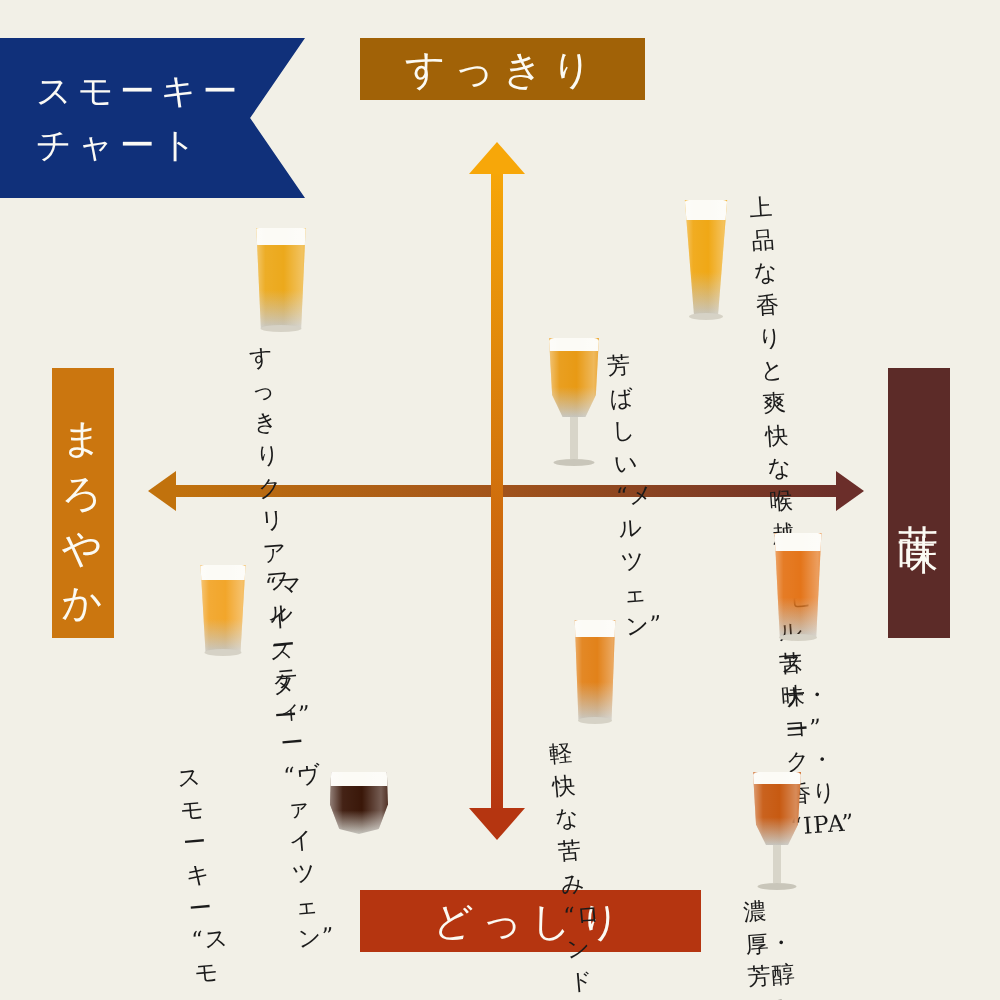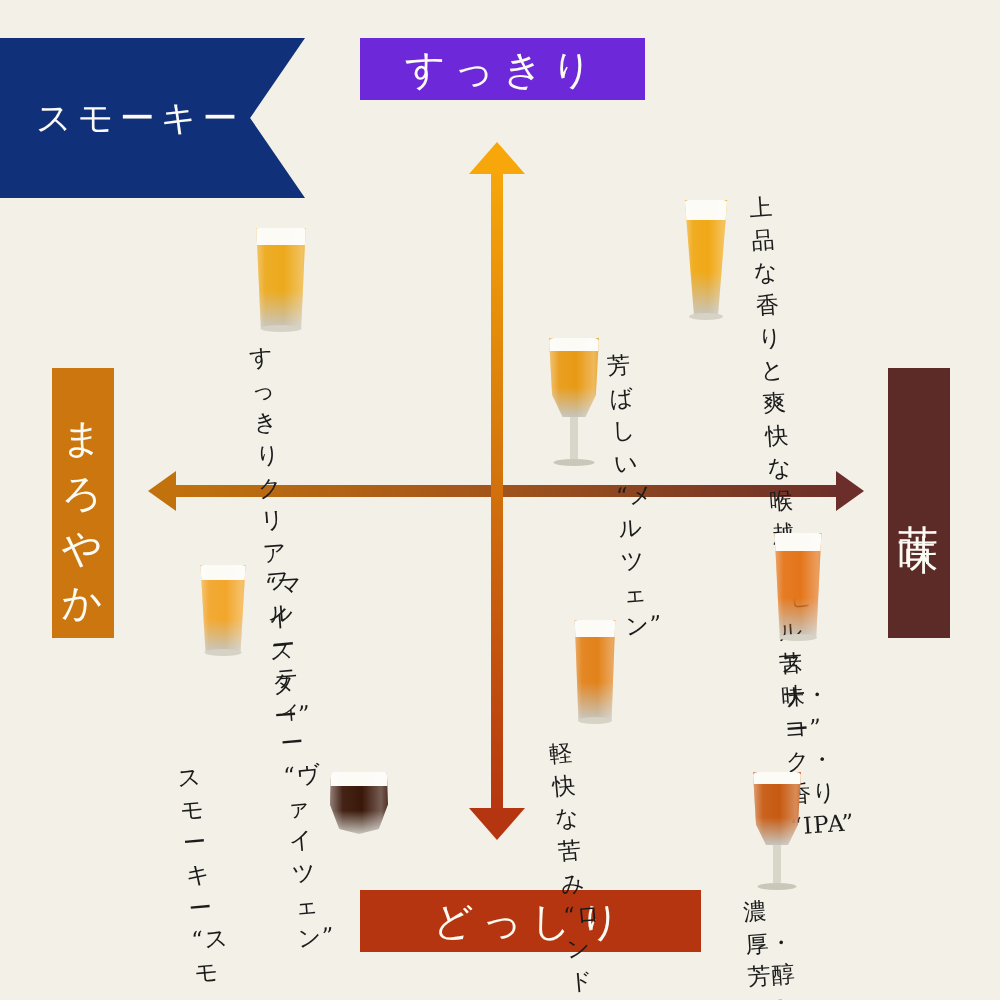--- a/index.html
+++ b/index.html
@@ -29,21 +29,21 @@
 
   
   .axis-label{
     position:absolute;
     display:flex;align-items:center;justify-content:center;
     color:#FBFAF3;
     font-family:"DejaVu Serif",serif;
   }
   #lbl-top{
     left:360px;top:38px;width:285px;height:62px;
-    background:#6d28d9;font-size:40px;letter-spacing:8px;
+    background:#a16207;font-size:40px;letter-spacing:8px;
   }
   #lbl-bottom{
     left:360px;top:890px;width:341px;height:62px;
     background:#B53510;font-size:40px;letter-spacing:8px;
   }
   #lbl-left{
     left:52px;top:368px;width:62px;height:270px;
     background:#CB760F;font-size:40px;
     writing-mode:vertical-rl;letter-spacing:10px;
   }
@@ -111,20 +111,21 @@
     font-size:20px;color:#2A2A28;letter-spacing:0px;
   }
 </style>
 </head>
 <body>
 
 <div class="stage">
 
   <div class="ribbon">
     <div class="line">スモーキー</div>
+    <div class="line">チャート</div>
   </div>
 
   <div class="axis-label" id="lbl-top">すっきり</div>
   <div class="axis-label" id="lbl-bottom">どっしり</div>
   <div class="axis-label" id="lbl-left">まろやか</div>
   <div class="axis-label" id="lbl-right">苦味</div>
 
   <div class="axis-h-line"></div>
   <div class="axis-h-head-l"></div>
   <div class="axis-h-head-r"></div>

